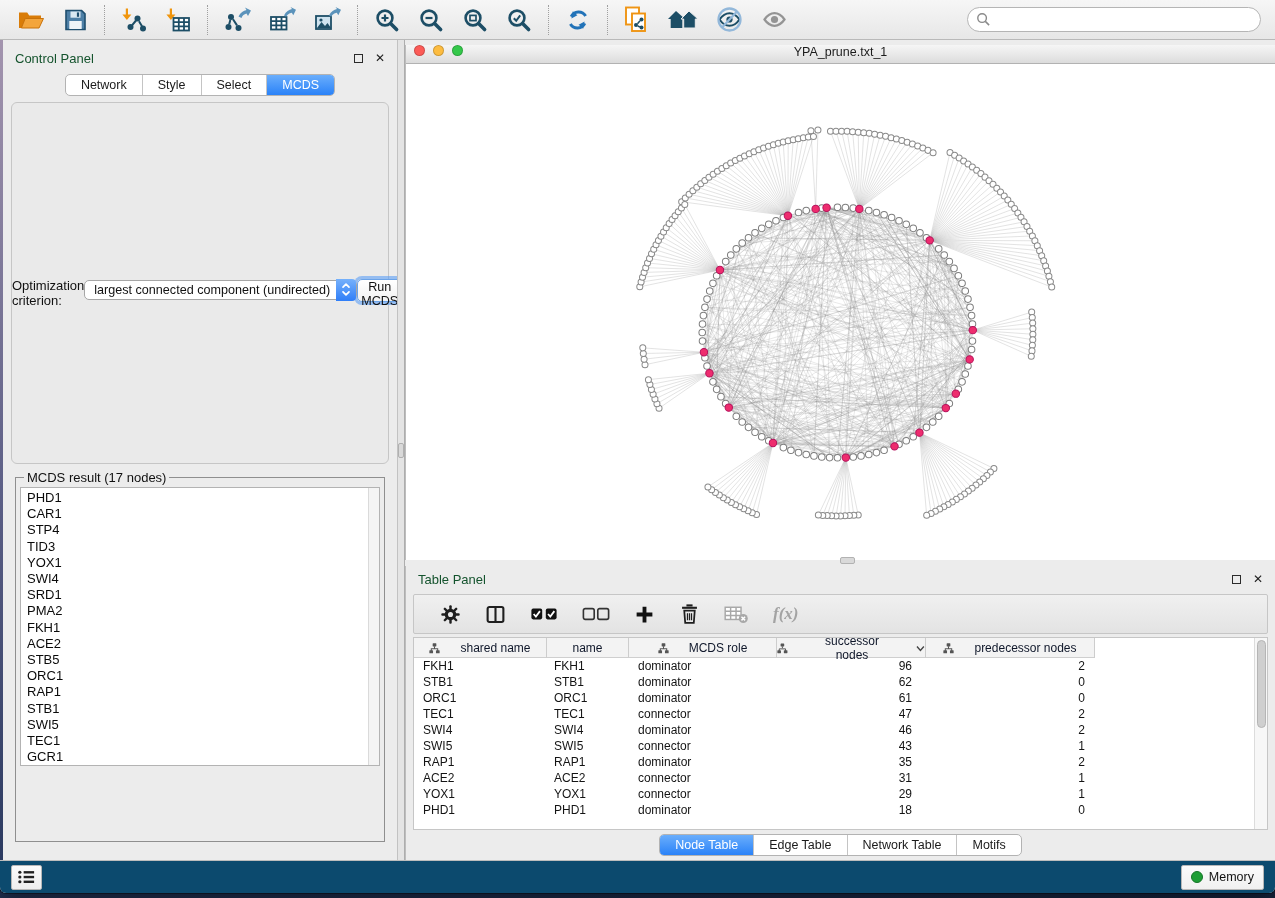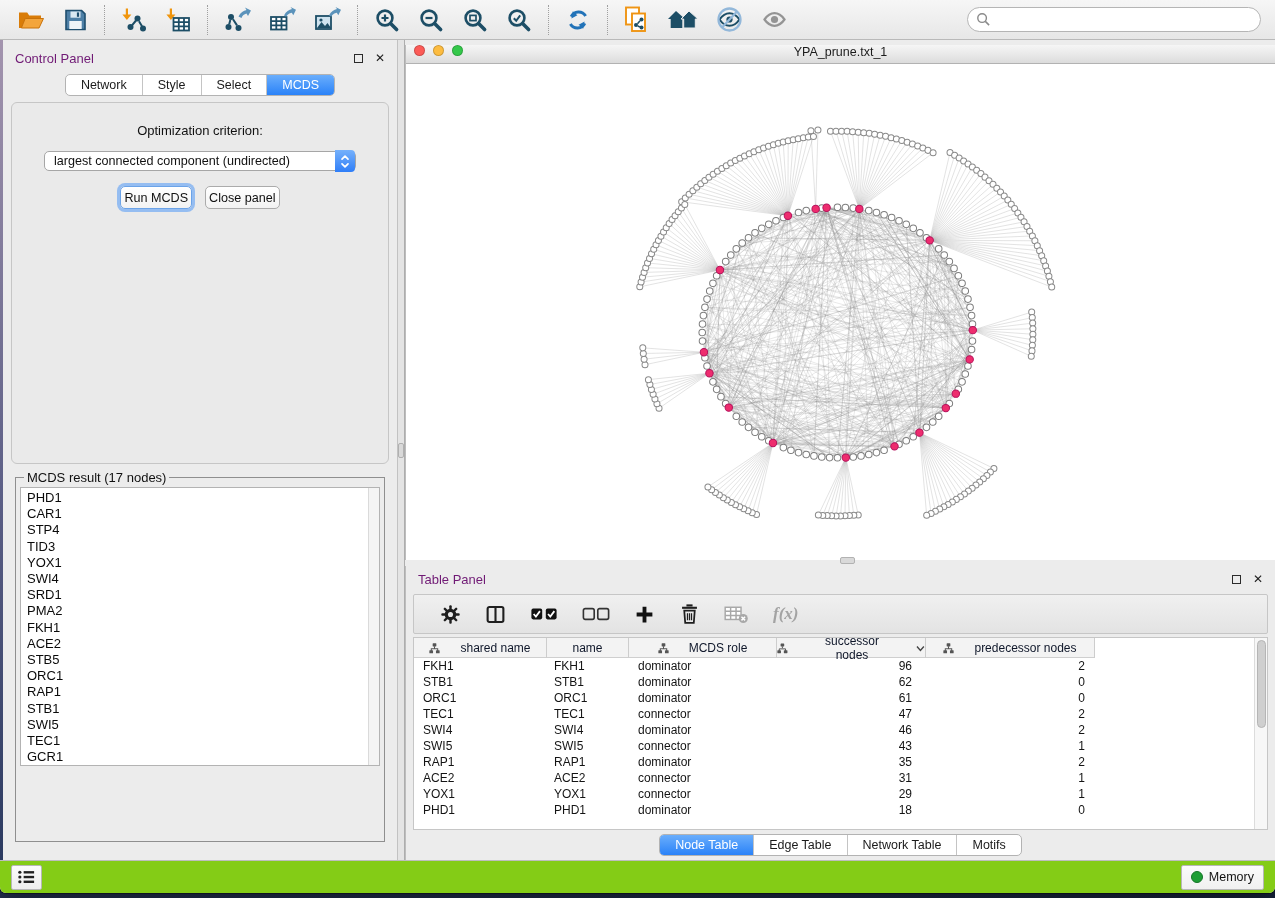--- a/index.html
+++ b/index.html
@@ -28,33 +28,33 @@
     background:#fff; border:1px solid #b5b5b5; border-radius:13px; display:flex; align-items:center;
   }
   .searchbox svg { margin-left:8px; }
   .searchbox input { border:none; outline:none; background:transparent; flex:1; height:20px; font-size:12px; padding:0 8px 0 4px; }
   
   .main { flex:1; display:flex; min-height:0; }
   .edge-strip { width:3px; background:linear-gradient(#a394ae,#5c5f86 55%,#2b3a60); }
   
   .control-panel { width:394px; background:#ececec; display:flex; flex-direction:column; padding-top:5px; }
   .panel-header { height:26px; display:flex; align-items:center; padding:0 12px; }
-  .panel-title { font-size:13px; color:#701a75; }
+  .panel-title { font-size:13px; color:#14532d; }
   .wc-group { margin-left:auto; display:flex; align-items:center; gap:12px; }
   .wc-float { width:9px; height:9px; border:1.6px solid #2b2b2b; display:inline-block; }
   .wc-close { font-size:12px; font-weight:bold; color:#1c1c1c; line-height:1; }
   .cp-tabs { height:27px; display:flex; justify-content:center; align-items:center; }
   .seg { display:flex; border:1px solid #b3b3b3; border-radius:5px; background:#fff; overflow:hidden; height:22px; }
   .seg .tab { padding:3px 15px; font-size:12.5px; color:#1a1a1a; border-right:1px solid #c4c4c4; display:flex; align-items:center; }
   .seg .tab:last-child { border-right:none; }
   .seg .tab.sel { background:linear-gradient(#6aaefc,#2a82f8); color:#fff; }
   .cp-box {
     margin:4px 8px 0 8px; height:362px; background:#eaeaea;
     border:1px solid #c6c6c6; border-radius:6px;
-    display:flex; flex-direction:column; align-items:center;
+    display:flex; flex-direction:row; align-items:center;
   }
   .opt-label { margin-top:20px; font-size:13px; color:#111; }
   .select {
     margin-top:13px; width:312px; height:20px; background:#fff; border:1px solid #a6a6a6; border-radius:5px;
     display:flex; align-items:center; position:relative;
   }
   .select .sel-text { flex:1; padding:0 6px 0 9px; font-size:12.6px; white-space:nowrap; }
   .select .stepper {
     width:20px; height:22px; margin-right:0; border-radius:0 4px 4px 0;
     background:linear-gradient(#76b1fb,#2f7ef8); display:flex; align-items:center; justify-content:center;
@@ -113,21 +113,21 @@
   .c1 { width:82px;  padding-left:7px; }
   .c2 { width:148px; padding-left:9px; }
   .c3 { width:149px; text-align:right; padding-right:14px; }
   .c4 { width:169px; text-align:right; padding-right:10px; }
   .th.c0,.th.c1,.th.c2,.th.c3,.th.c4 { padding:0; text-align:center; }
   .tscroll { position:absolute; top:0; right:0; bottom:0; width:13px; background:#f7f7f7; border-left:1px solid #dcdcdc; }
   .tthumb { position:absolute; top:2px; left:1.5px; width:9px; height:88px; background:#cfcfcf; border:1px solid #b5b5b5; border-radius:5px; }
   .tp-tabs { height:30px; flex:0 0 30px; display:flex; justify-content:center; align-items:center; }
   
   .statusbar {
-    height:33px; flex:0 0 33px; background:#84cc16; border-top:1px solid #bdbdbd;
+    height:33px; flex:0 0 33px; background:#0c4a6e; border-top:1px solid #bdbdbd;
     display:flex; align-items:center; padding:0 11px; border-radius:0 0 6px 6px;
   }
   .sq-btn { width:31px; height:25px; background:linear-gradient(#fbfbfb,#eee); border:1px solid #b7b7b7; border-radius:2px; display:flex; align-items:center; justify-content:center; }
   .mem-btn {
     margin-left:auto; height:25px; padding:0 9px; display:flex; align-items:center; gap:6px;
     background:linear-gradient(#fbfbfb,#f0f0f0); border:1px solid #b7b7b7; border-radius:2px; font-size:12.5px; color:#111;
   }
   .mem-dot { width:12px; height:12px; border-radius:50%; background:#1e9e35; border:1px solid #157527; }
 </style>
 </head>

